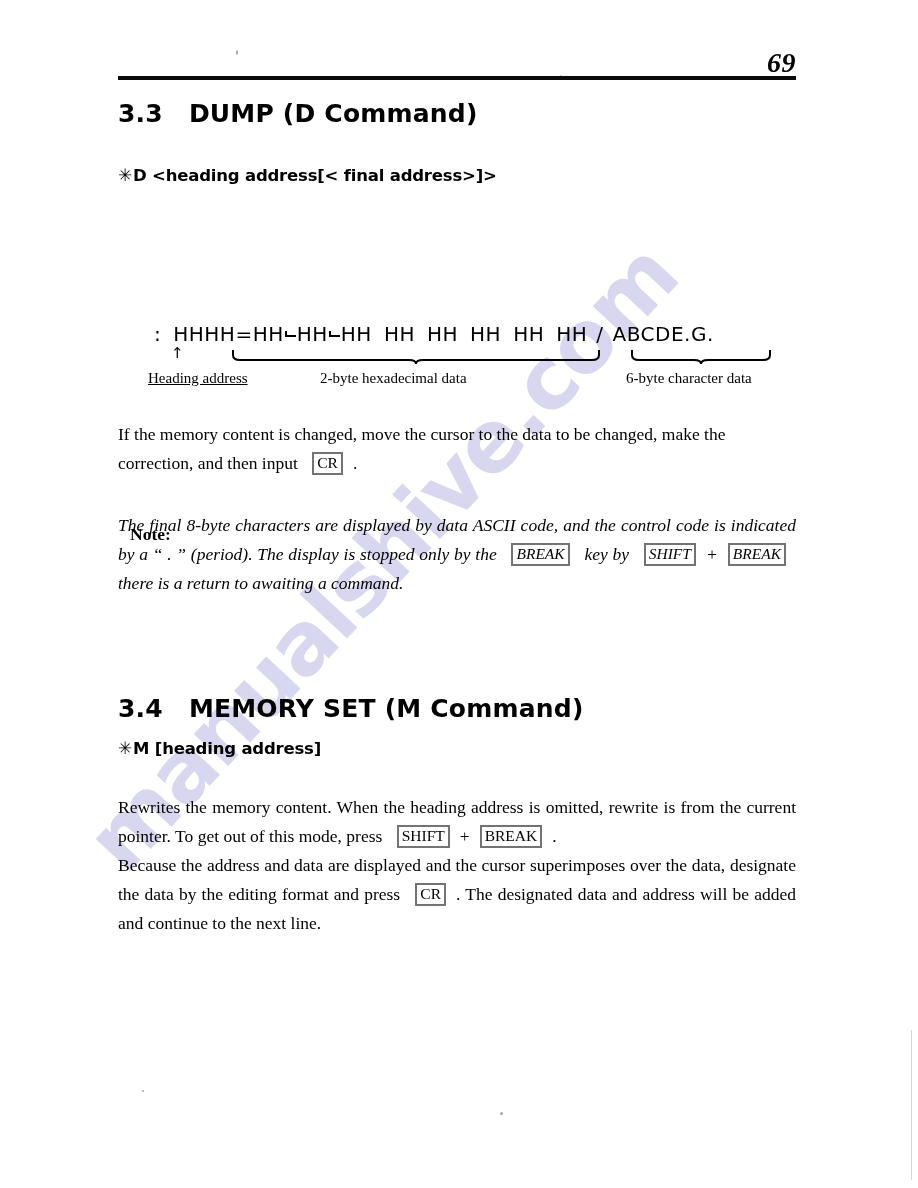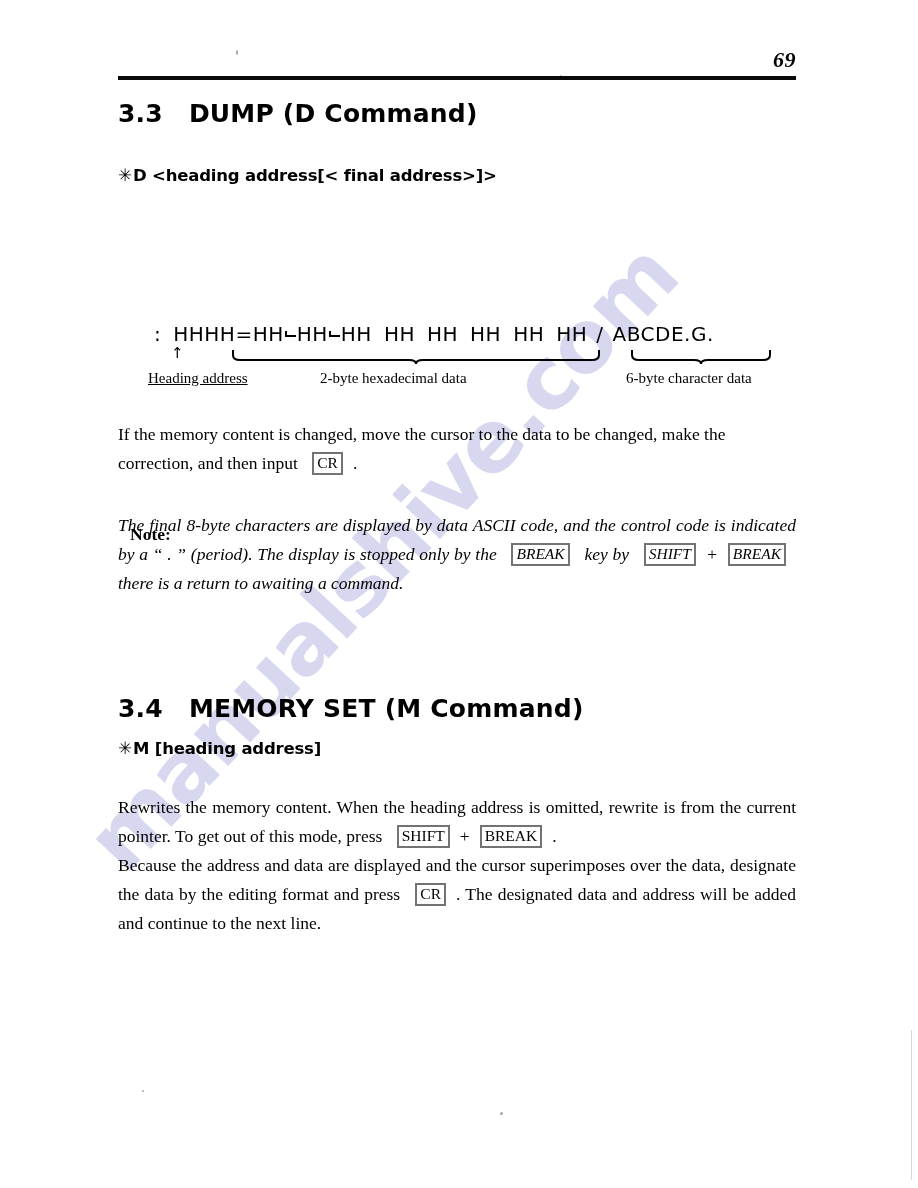--- a/index.html
+++ b/index.html
@@ -69,21 +69,21 @@
     z-index: 10;
   }
 
   .pagenum {
     position: absolute;
     right: 122px;
     top: 47px;
     font-family: "Liberation Serif", serif;
     font-style: italic;
     font-weight: 700;
-    font-size: 22px;
+    font-size: 28px;
     letter-spacing: 0.5px;
   }
   .headrule {
     position: absolute;
     left: 118px;
     top: 76px;
     width: 678px;
     height: 4px;
     background: #0a0a0a;
   }

